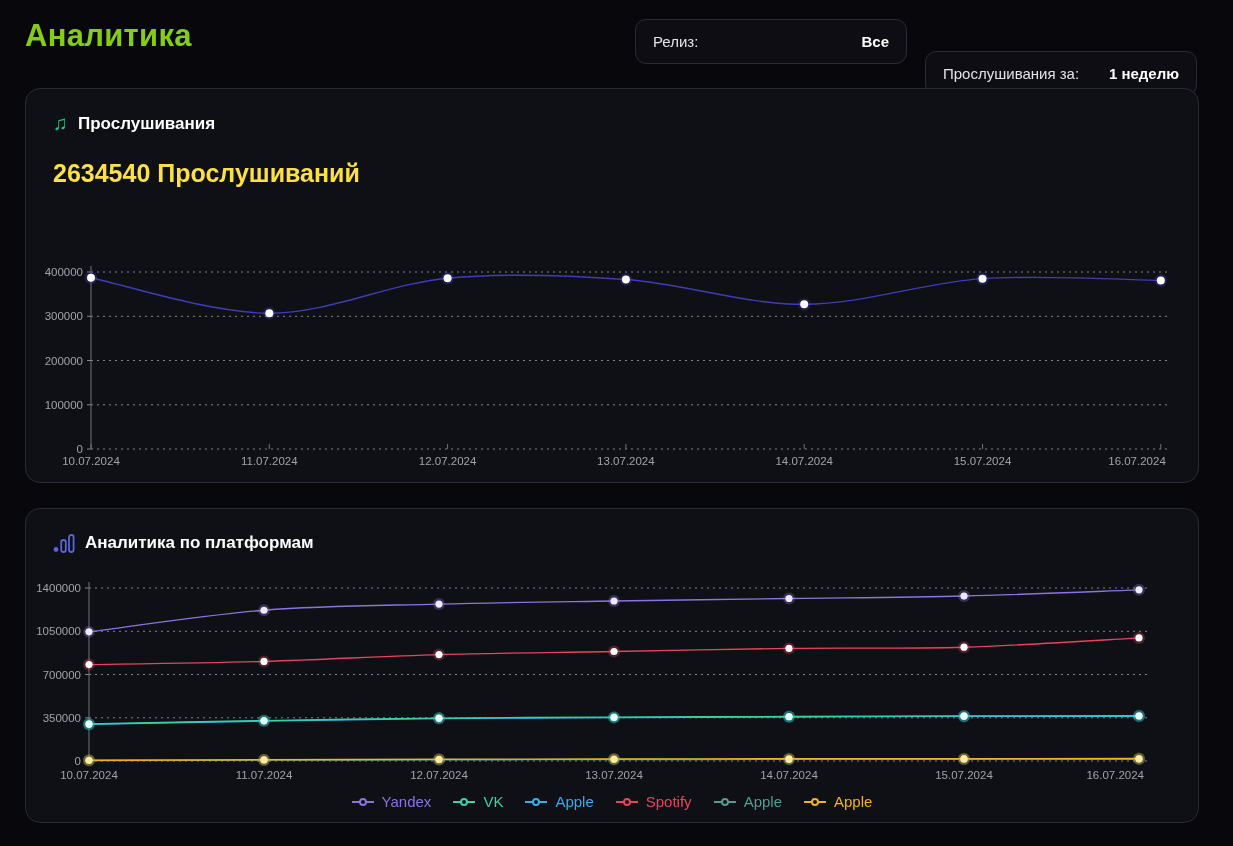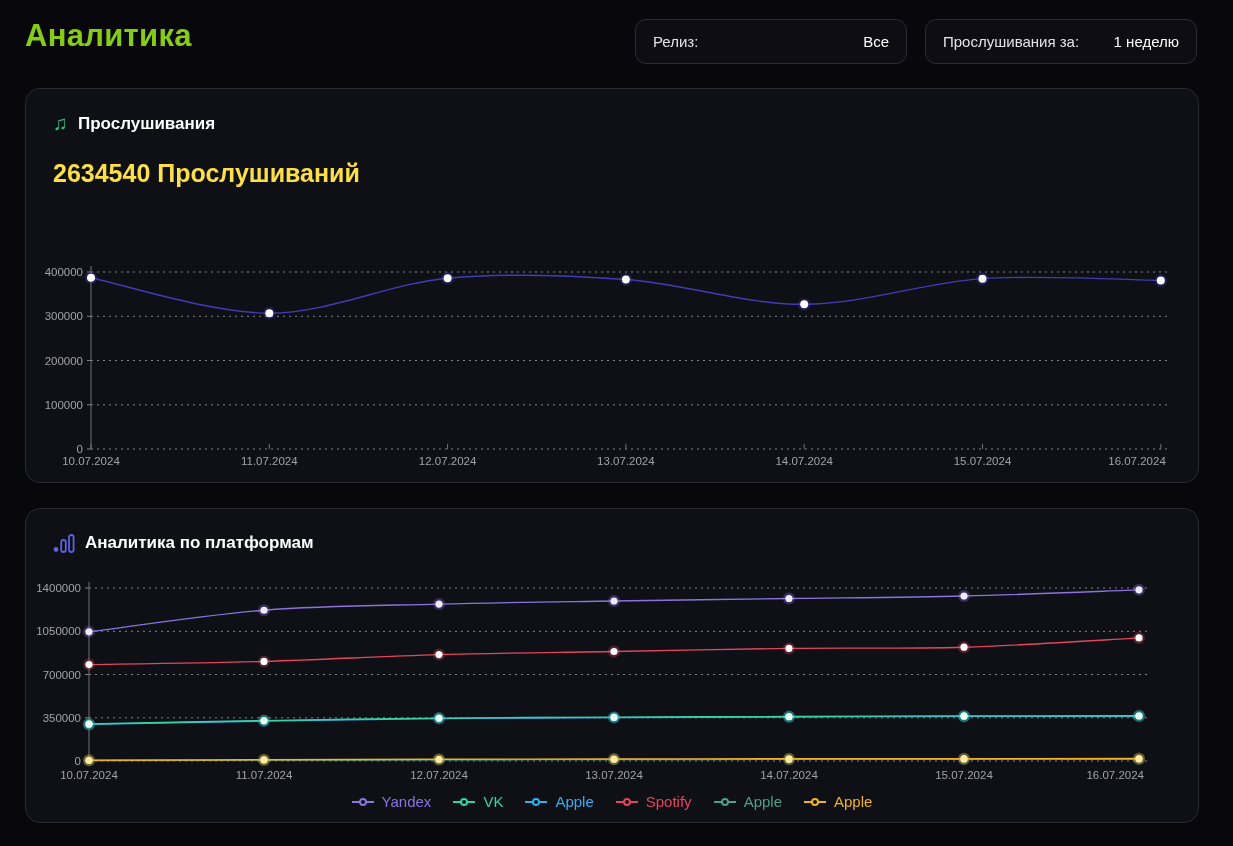--- a/index.html
+++ b/index.html
@@ -12,23 +12,23 @@
     position:absolute;left:25px;top:18px;margin:0;
     font-size:31px;font-weight:800;letter-spacing:.3px;color:#84cc16;
   }
   .pill{
     position:absolute;top:19px;height:45px;width:272px;box-sizing:border-box;
     background:#0d0d13;border:1px solid #2b2b35;border-radius:11px;
     display:flex;align-items:center;justify-content:space-between;
     padding:0 17px;font-size:15px;cursor:pointer;
   }
   .pill-label{color:#e3e4e8;font-weight:500;}
-  .pill-value{color:#ffffff;font-weight:400;}
+  .pill-value{color:#ffffff;font-weight:700;}
   #release-pill{left:635px;}
-  #period-pill{left:925px;}
+  #period-pill{left:925px;margin-top:32px;}
   .card{
     position:absolute;left:25px;width:1174px;box-sizing:border-box;
     background:#0f0f16;border:1px solid #2b2b35;border-radius:15px;
   }
   #listens-card{top:88px;height:395px;}
   #platforms-card{top:508px;height:315px;}
   .card-head{
     position:absolute;left:27px;display:flex;align-items:center;gap:10px;
     font-size:17px;font-weight:700;color:#ffffff;
   }

